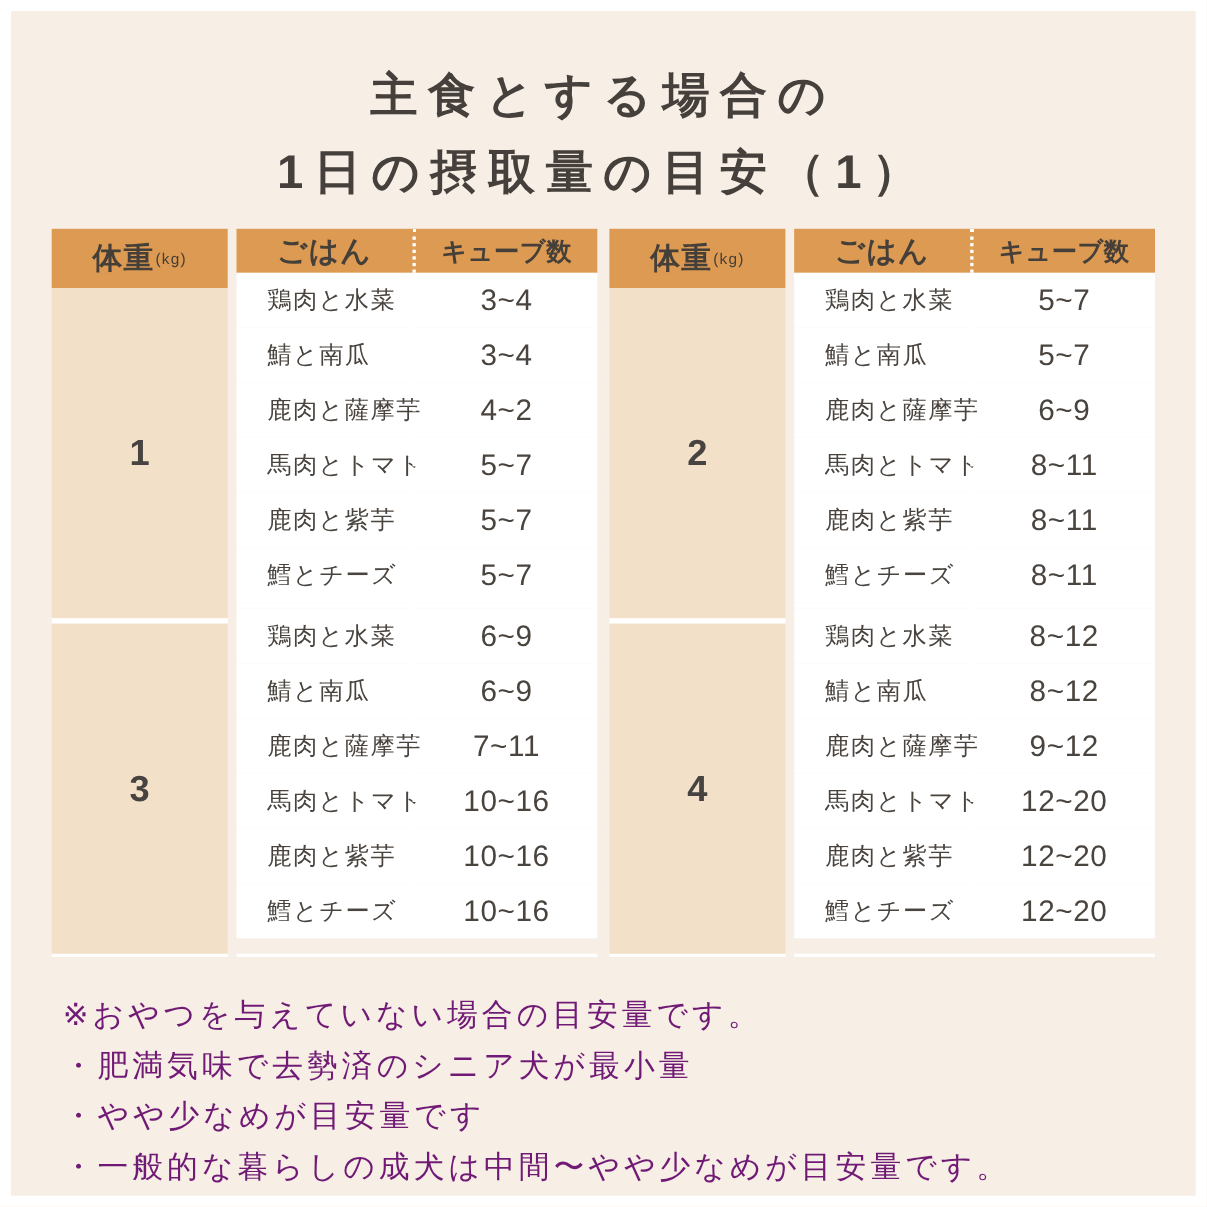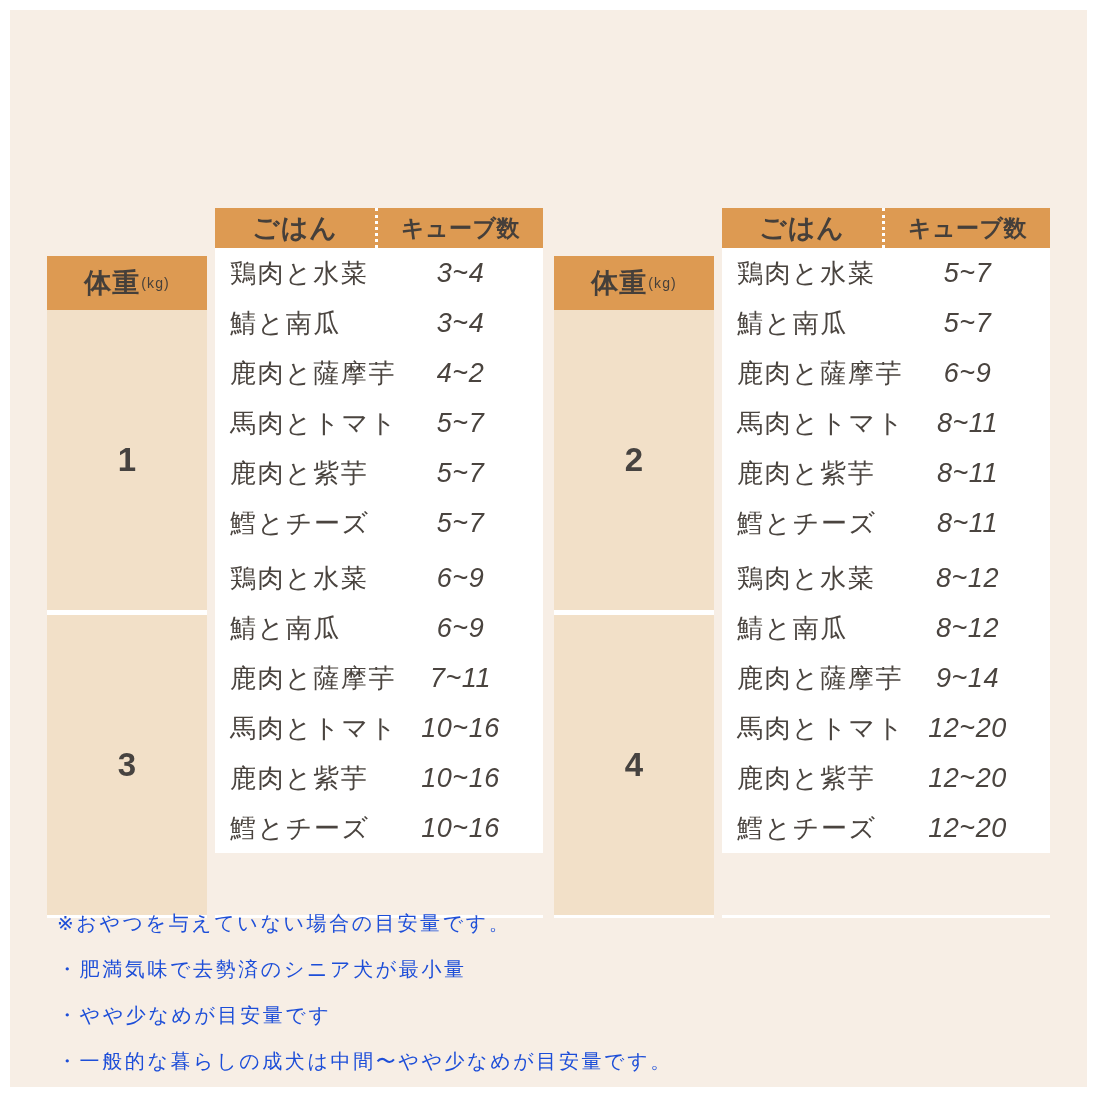--- a/index.html
+++ b/index.html
@@ -38,21 +38,20 @@
   .col-weight{width:160px;display:flex;flex-direction:column;border-bottom:3px solid #fff;}
   .col-main{width:328px;display:flex;flex-direction:column;border-bottom:3px solid #fff;}
   .hdr{
     height:54px;
     background:#dd9a52;
     display:flex;align-items:center;justify-content:center;
     font-weight:700;font-size:27px;
     letter-spacing:0.04em;
     color:#453f3a;
     flex:0 0 auto;
-    margin-top:48px;
   }
   .hdr .unit{font-size:14px;font-weight:400;margin-left:1px;}
   .m-header{height:40px;display:flex;background:#dd9a52;flex:0 0 auto;}
   .mh-food{
     width:160px;display:flex;align-items:center;justify-content:center;
     font-weight:700;font-size:27px;letter-spacing:0.04em;color:#453f3a;
   }
   .mh-cubes{
     flex:1;display:flex;align-items:center;justify-content:center;
     font-weight:700;font-size:23px;letter-spacing:0.02em;color:#453f3a;
@@ -65,50 +64,53 @@
     display:flex;align-items:center;justify-content:center;
     font-weight:700;font-size:33px;
     flex:0 0 auto;
   }
   .gsep{height:5px;background:#ffffff;flex:0 0 auto;}
   .trow{height:50px;display:flex;flex:0 0 auto;}
   .bg-plain{background:#ffffff;}
   .bg-alt{background:#ffffff;}
   .c-food{
     width:160px;box-sizing:border-box;
-    padding-left:15px;
+    padding-left:28px;
     display:flex;align-items:center;
-    font-size:26px;letter-spacing:0.06em;
+    font-size:22px;letter-spacing:0.06em;
     color:#4a443f;
     white-space:nowrap;
   }
   .c-cubes{
     flex:1;
     border-left:3px dotted #fff;
     box-sizing:border-box;
     display:flex;align-items:center;justify-content:center;
     font-size:27px;letter-spacing:0.02em;
     color:#4a443f;
-    font-style:italic;
   }
   
   .notes{
     position:absolute;
     left:47px;top:890px;
-    font-size:20px;
+    font-size:28px;
     line-height:46px;
     letter-spacing:0.13em;
-    color:#1d4ed8;
+    color:#701a75;
   }
 </style>
 </head>
 <body>
 
 <div class="canvas">
 
+  <div class="title">
+    <div>主食とする場合の</div>
+    <div>1日の摂取量の目安（1）</div>
+  </div>
 
   <div class="tables-row">
 
     <div class="htable">
       <div class="col-weight">
         <div class="hdr">
           <span>体重</span>
             <span class="unit">(kg)</span>
         </div>
         <div class="w-cell">1</div>
@@ -215,21 +217,21 @@
         <div class="trow bg-plain">
           <div class="c-food">鶏肉と水菜</div>
           <div class="c-cubes">8~12</div>
         </div>
         <div class="trow bg-alt">
           <div class="c-food">鯖と南瓜</div>
           <div class="c-cubes">8~12</div>
         </div>
         <div class="trow bg-plain">
           <div class="c-food">鹿肉と薩摩芋</div>
-          <div class="c-cubes">9~14</div>
+          <div class="c-cubes">9~12</div>
         </div>
         <div class="trow bg-alt">
           <div class="c-food">馬肉とトマト</div>
           <div class="c-cubes">12~20</div>
         </div>
         <div class="trow bg-plain">
           <div class="c-food">鹿肉と紫芋</div>
           <div class="c-cubes">12~20</div>
         </div>
         <div class="trow bg-alt">

